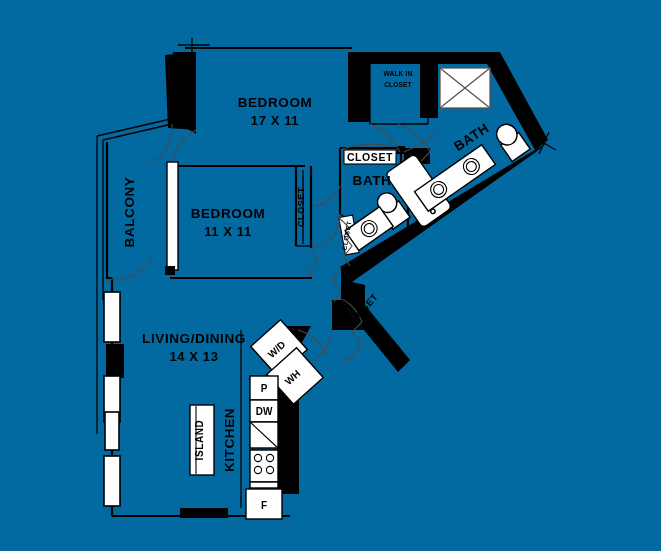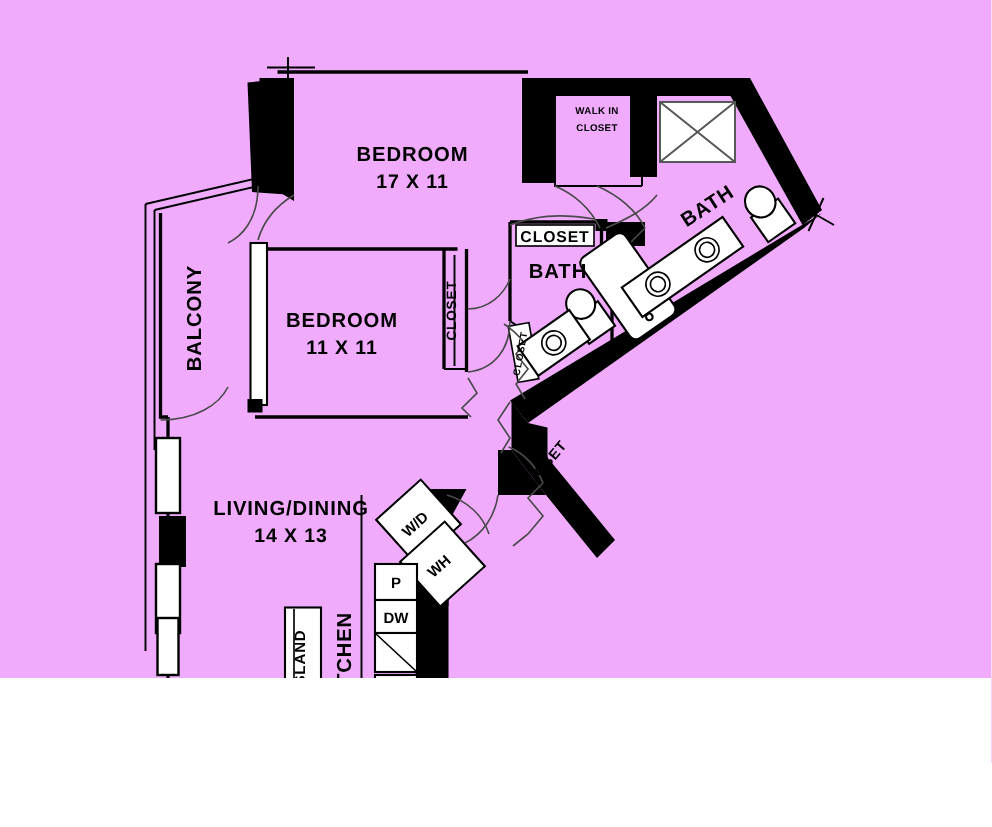--- a/index.html
+++ b/index.html
@@ -6,22 +6,22 @@
     margin: 0;
     padding: 0;
     background: #ffffff;
   }
   body {
     font-family: "Liberation Sans", sans-serif;
   }
   #floorplan-page {
     position: relative;
     width: 661px;
-    height: 452px;
-    background: #f0abfc;
+    height: 551px;
+    background: #0369a1;
     overflow: hidden;
   }
   #floorplan-svg {
     position: absolute;
     left: 0;
     top: 0;
     width: 661px;
     height: 551px;
     display: block;
   }

